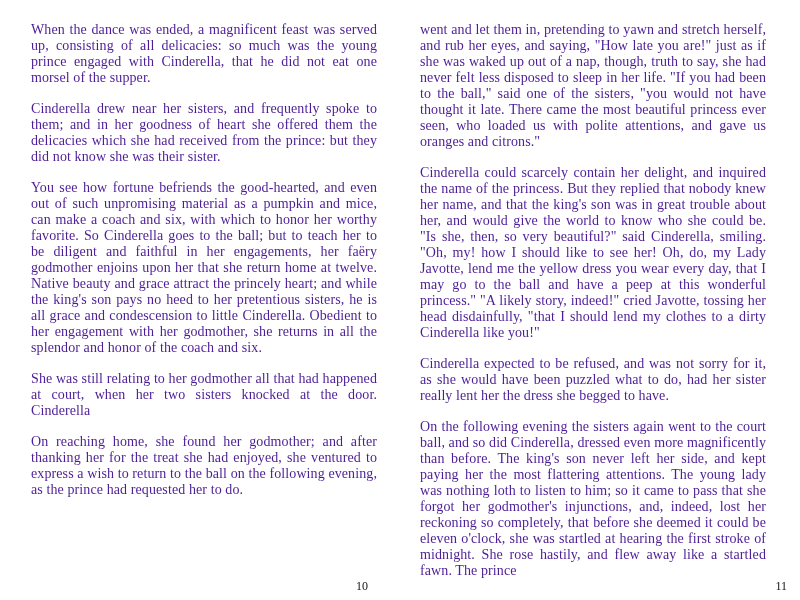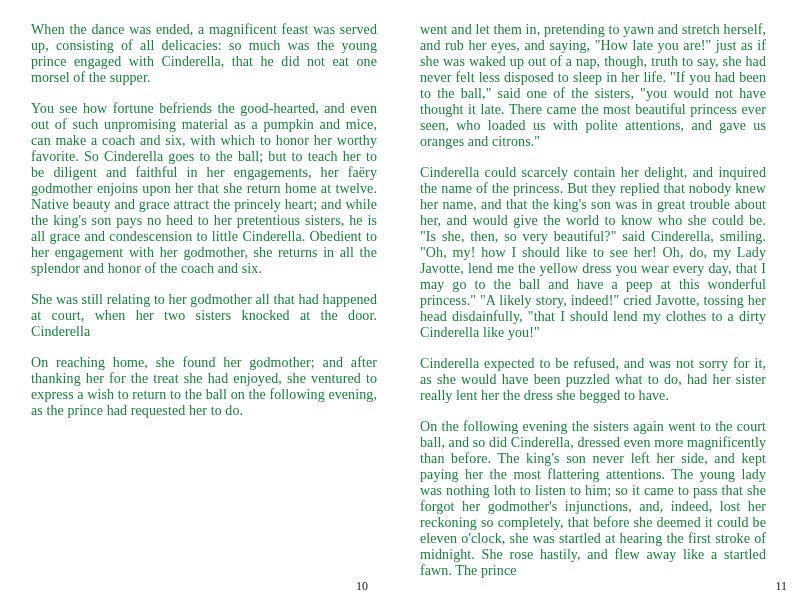--- a/index.html
+++ b/index.html
@@ -20,41 +20,42 @@
     top: 22px;
     width: 346px;
   }
   .column-left  { left: 31px; }
   .column-right { left: 420px; }
   .paragraph {
     margin: 0 0 15px 0;
     font-size: 14px;
     line-height: 16px;
     text-align: justify;
-    color: #15803d;
+    color: #4c1d95;
     letter-spacing: 0.1px;
   }
   .page-number {
     position: absolute;
     top: 579px;
     width: 346px;
     text-align: right;
     font-size: 12px;
     color: #141414;
   }
   .page-number-left  { left: 22px; }
   .page-number-right { left: 441px; }
 </style>
 </head>
 <body>
 
 <div class="spread">
 
   <div class="column column-left">
     <p class="paragraph">When the dance was ended, a magnificent feast was served up, consisting of all delicacies: so much was the young prince engaged with Cinderella, that he did not eat one morsel of the supper.</p>
+    <p class="paragraph">Cinderella drew near her sisters, and frequently spoke to them; and in her goodness of heart she offered them the delicacies which she had received from the prince: but they did not know she was their sister.</p>
     <p class="paragraph">You see how fortune befriends the good-hearted, and even out of such unpromising material as a pumpkin and mice, can make a coach and six, with which to honor her worthy favorite. So Cinderella goes to the ball; but to teach her to be diligent and faithful in her engagements, her faëry godmother enjoins upon her that she return home at twelve. Native beauty and grace attract the princely heart; and while the king's son pays no heed to her pretentious sisters, he is all grace and condescension to little Cinderella. Obedient to her engagement with her godmother, she returns in all the splendor and honor of the coach and six.</p>
     <p class="paragraph">She was still relating to her godmother all that had happened at court, when her two sisters knocked at the door. Cinderella</p>
     <p class="paragraph">On reaching home, she found her godmother; and after thanking her for the treat she had enjoyed, she ventured to express a wish to return to the ball on the following evening, as the prince had requested her to do.</p>
   </div>
 
   <div class="column column-right">
     <p class="paragraph">went and let them in, pretending to yawn and stretch herself, and rub her eyes, and saying, "How late you are!" just as if she was waked up out of a nap, though, truth to say, she had never felt less disposed to sleep in her life. "If you had been to the ball," said one of the sisters, "you would not have thought it late. There came the most beautiful princess ever seen, who loaded us with polite attentions, and gave us oranges and citrons."</p>
     <p class="paragraph">Cinderella could scarcely contain her delight, and inquired the name of the princess. But they replied that nobody knew her name, and that the king's son was in great trouble about her, and would give the world to know who she could be. "Is she, then, so very beautiful?" said Cinderella, smiling. "Oh, my! how I should like to see her! Oh, do, my Lady Javotte, lend me the yellow dress you wear every day, that I may go to the ball and have a peep at this wonderful princess." "A likely story, indeed!" cried Javotte, tossing her head disdainfully, "that I should lend my clothes to a dirty Cinderella like you!"</p>
     <p class="paragraph">Cinderella expected to be refused, and was not sorry for it, as she would have been puzzled what to do, had her sister really lent her the dress she begged to have.</p>
     <p class="paragraph">On the following evening the sisters again went to the court ball, and so did Cinderella, dressed even more magnificently than before. The king's son never left her side, and kept paying her the most flattering attentions. The young lady was nothing loth to listen to him; so it came to pass that she forgot her godmother's injunctions, and, indeed, lost her reckoning so completely, that before she deemed it could be eleven o'clock, she was startled at hearing the first stroke of midnight. She rose hastily, and flew away like a startled fawn. The prince</p>

